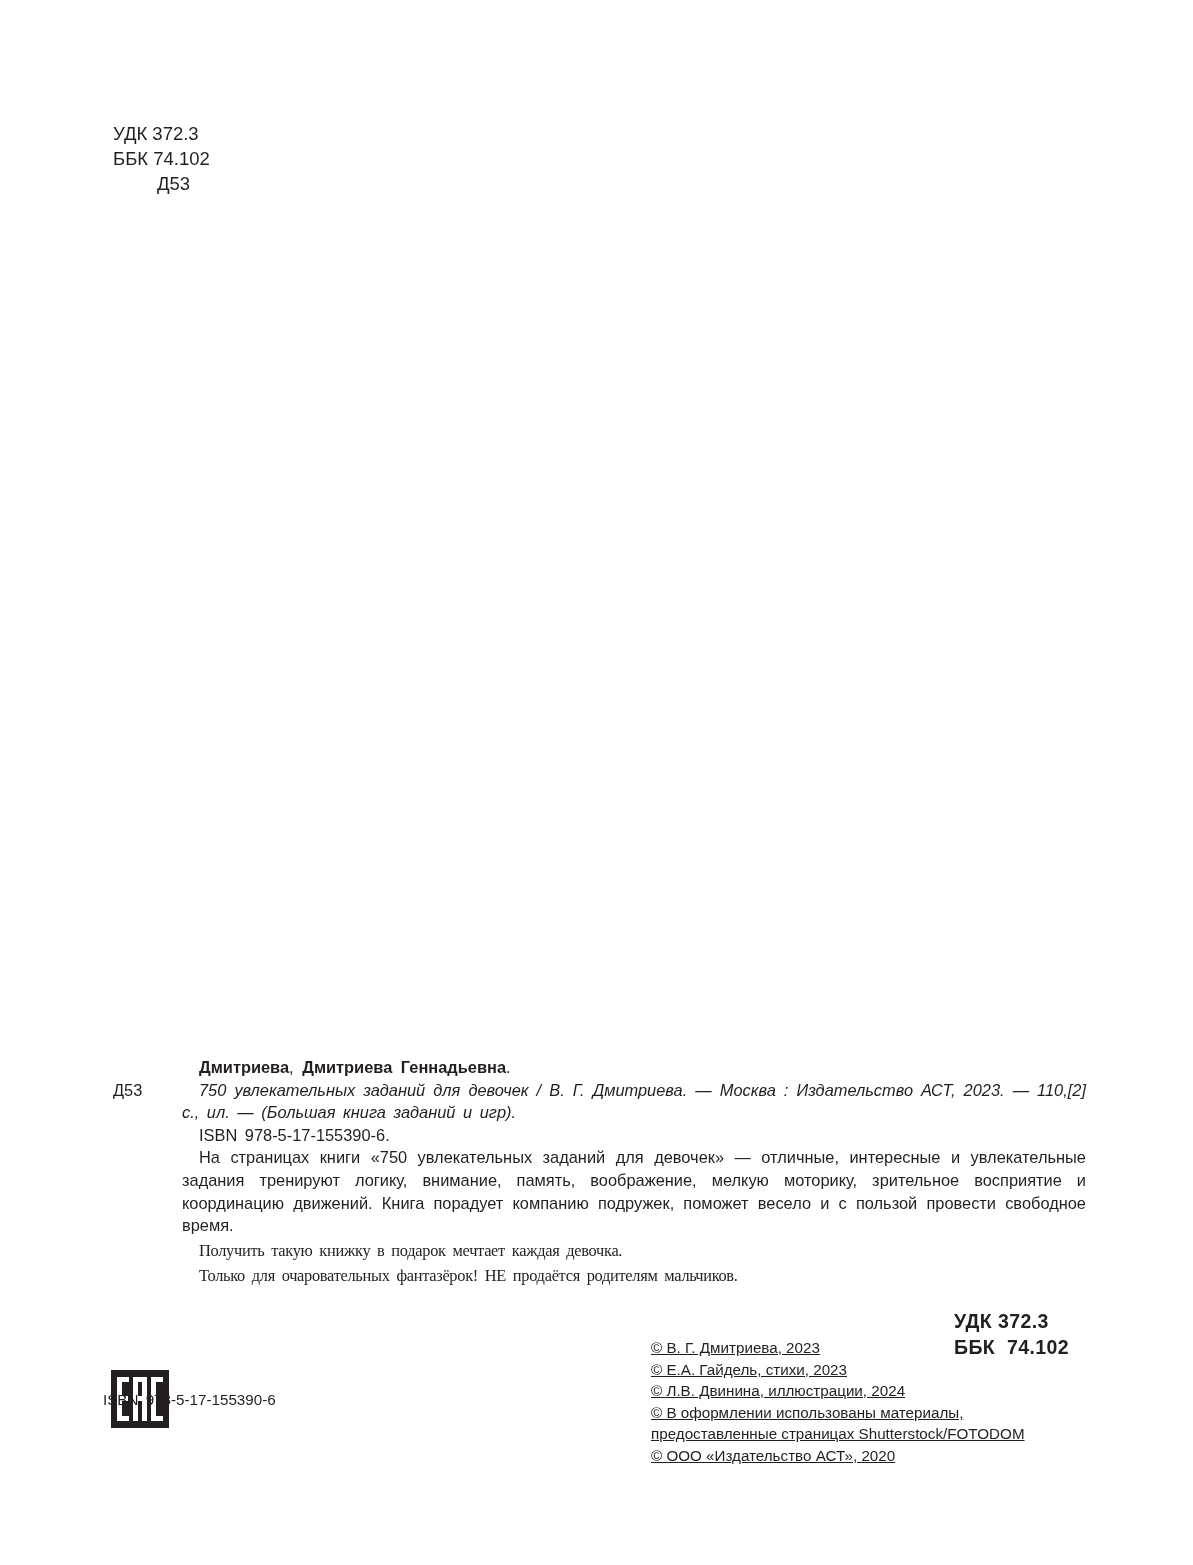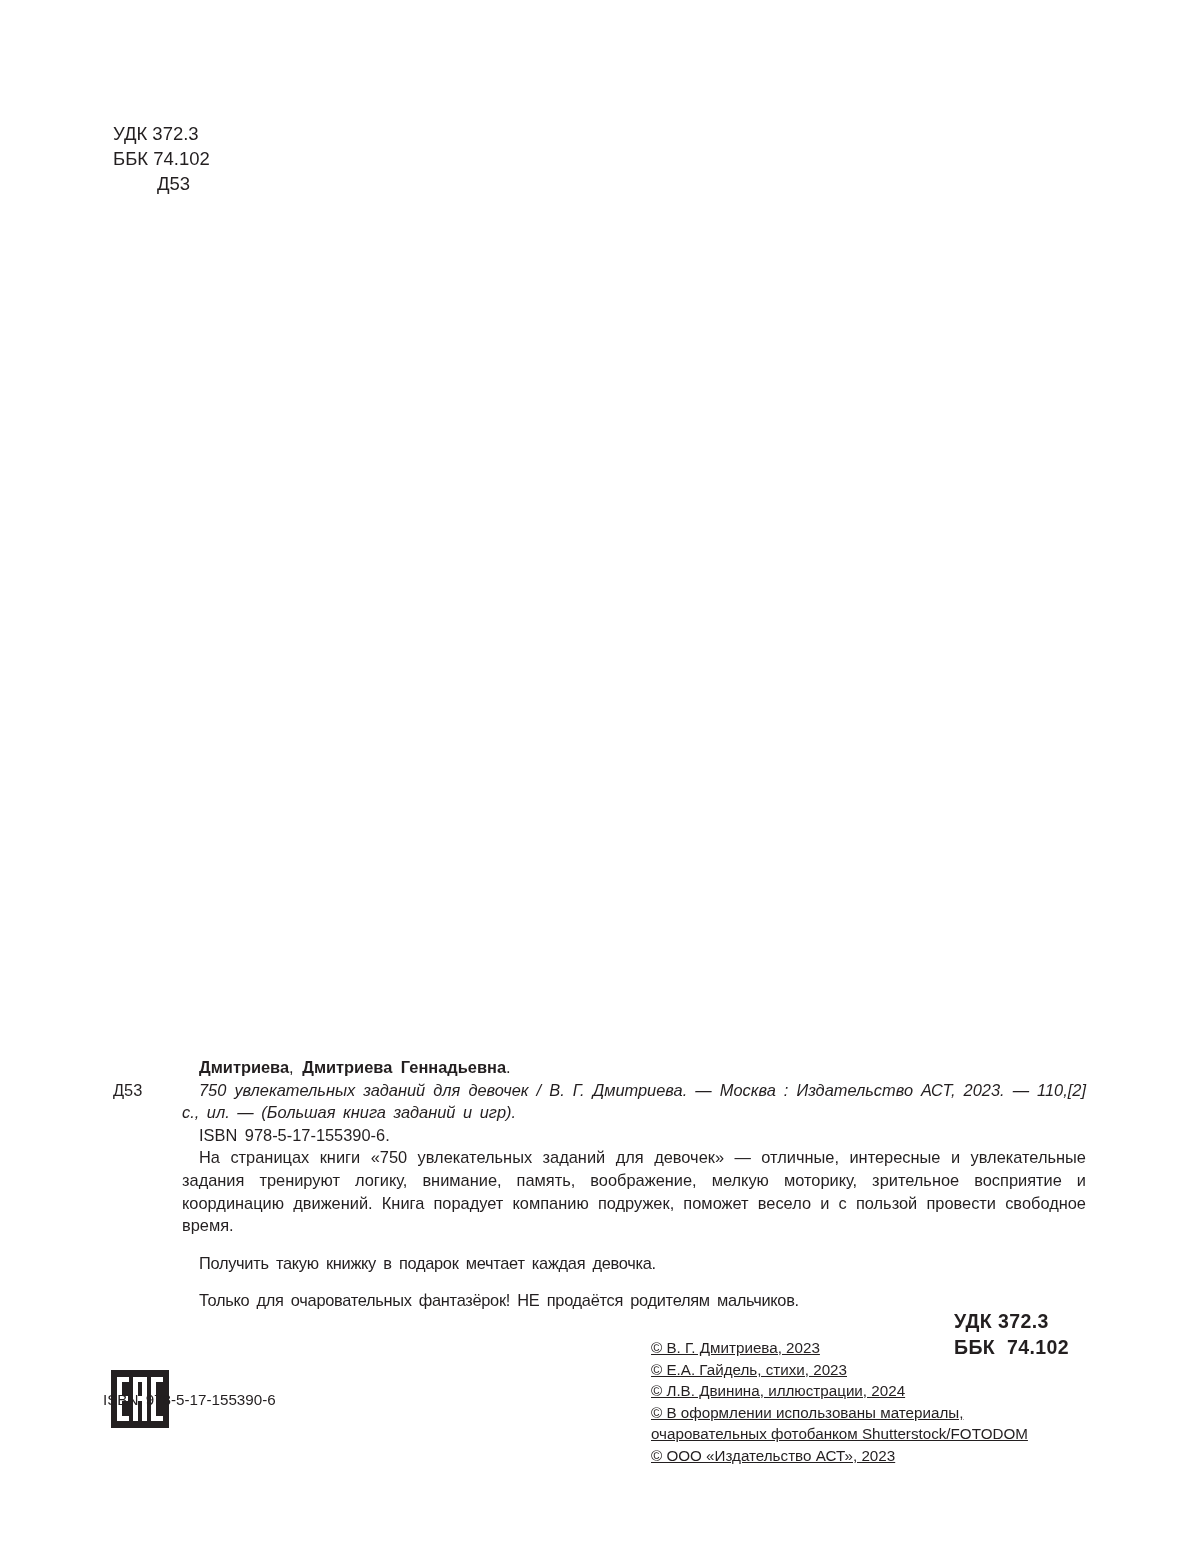--- a/index.html
+++ b/index.html
@@ -41,23 +41,23 @@
       text-align: justify;
       text-indent: 17px;
     }
     .biblio p.author { word-spacing: 4px; }
     .biblio .bold { font-weight: bold; }
     .biblio p.title {
       text-align-last: auto;
       font-style: italic;
     }
     .biblio p.narrow {
-      font-family: Liberation Sans, sans-serif;
+      font-family: Liberation Serif, serif;
       letter-spacing: -0.3px;
-      margin-top: 15px;
+      margin-top: 3px;
     }
 
     .cutter-left {
       left: 113px;
       top: 1079px;
       font-size: 16.4px;
       line-height: 22.6px;
     }
 
     
@@ -122,22 +122,22 @@
 <div class="abs bottom-codes">
   <div>УДК 372.3</div>
   <div class="bbk">ББК 74.102</div>
 </div>
 
 <div class="abs copyright">
   <div>© В. Г. Дмитриева, 2023</div>
   <div>© Е.А. Гайдель, стихи, 2023</div>
   <div>© Л.В. Двинина, иллюстрации, 2024</div>
   <div>© В оформлении использованы материалы,</div>
-  <div>очаровательных фотобанком Shutterstock/FOTODOM</div>
-  <div>© ООО «Издательство АСТ», 2023</div>
+  <div>предоставленные страницах Shutterstock/FOTODOM</div>
+  <div>© ООО «Издательство АСТ», 2020</div>
 </div>
 
 <div class="abs eac">
   <svg width="58" height="58" viewBox="0 0 58 58" xmlns="http://www.w3.org/2000/svg">
     <rect x="0" y="0" width="58" height="58" fill="#231f20"></rect>
 
     <path d="M6 7 H18 V12 H11 V26 H17 V31 H11 V46 H18 V51 H6 Z" fill="#ffffff"></path>
 
     <path d="M22 7 H36 V51 H31 V31 H27 V51 H22 Z M27 12 V26 H31 V12 Z" fill="#ffffff" fill-rule="evenodd"></path>
 

